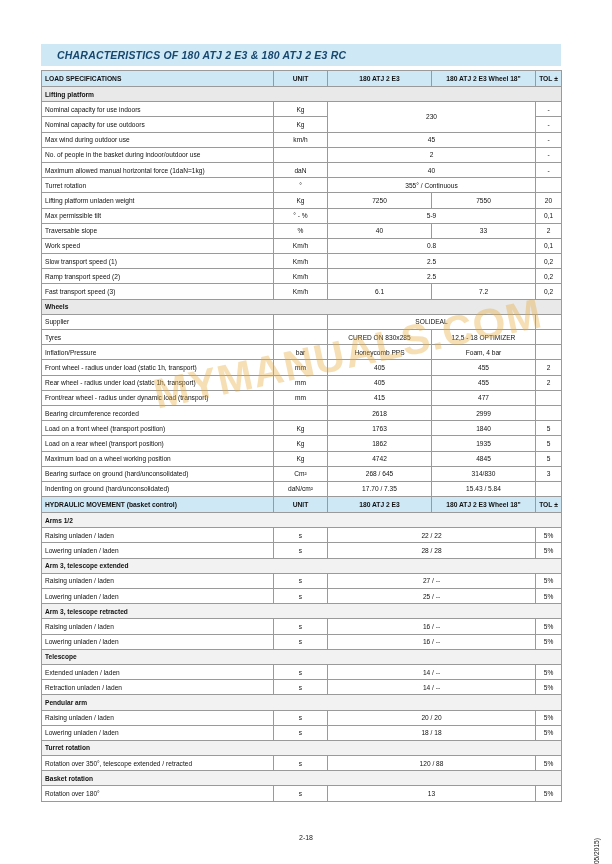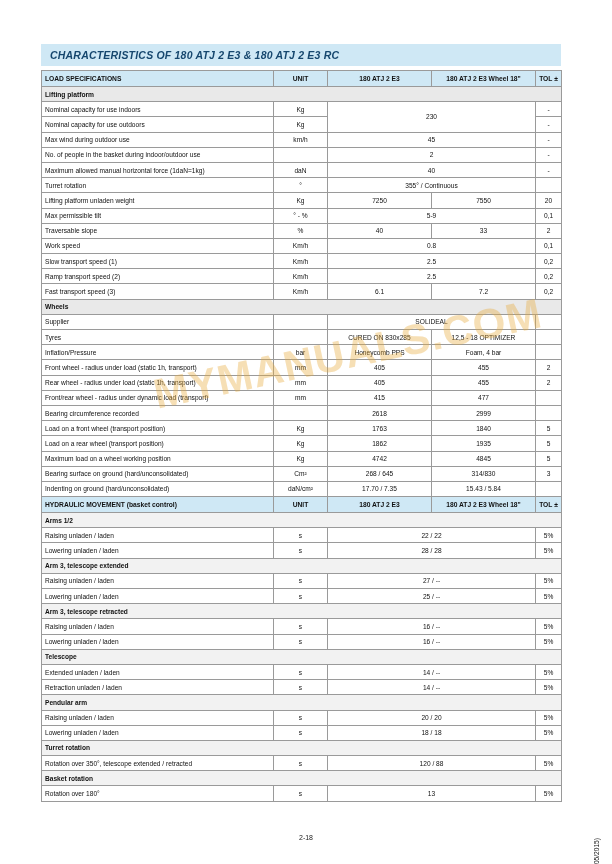--- a/index.html
+++ b/index.html
@@ -13,21 +13,21 @@
   }
   .page{position:relative;width:612px;height:864px;}
 
   .title-bar{
     position:absolute;left:41px;top:44px;width:520px;height:22px;
     background:#cfe8f5;
     display:flex;align-items:center;
   }
   .title-bar .t{
     font-style:italic;font-weight:bold;font-size:10.5px;color:#16476e;
-    padding-left:9px;letter-spacing:.2px;
+    padding-left:16px;letter-spacing:.2px;
   }
 
   table.spec{
     position:absolute;left:41px;top:70px;width:520px;
     border-collapse:collapse;
     table-layout:fixed;
   }
   table.spec td{
     border:0.7px solid #9a9a9a;
     font-size:6.6px;

